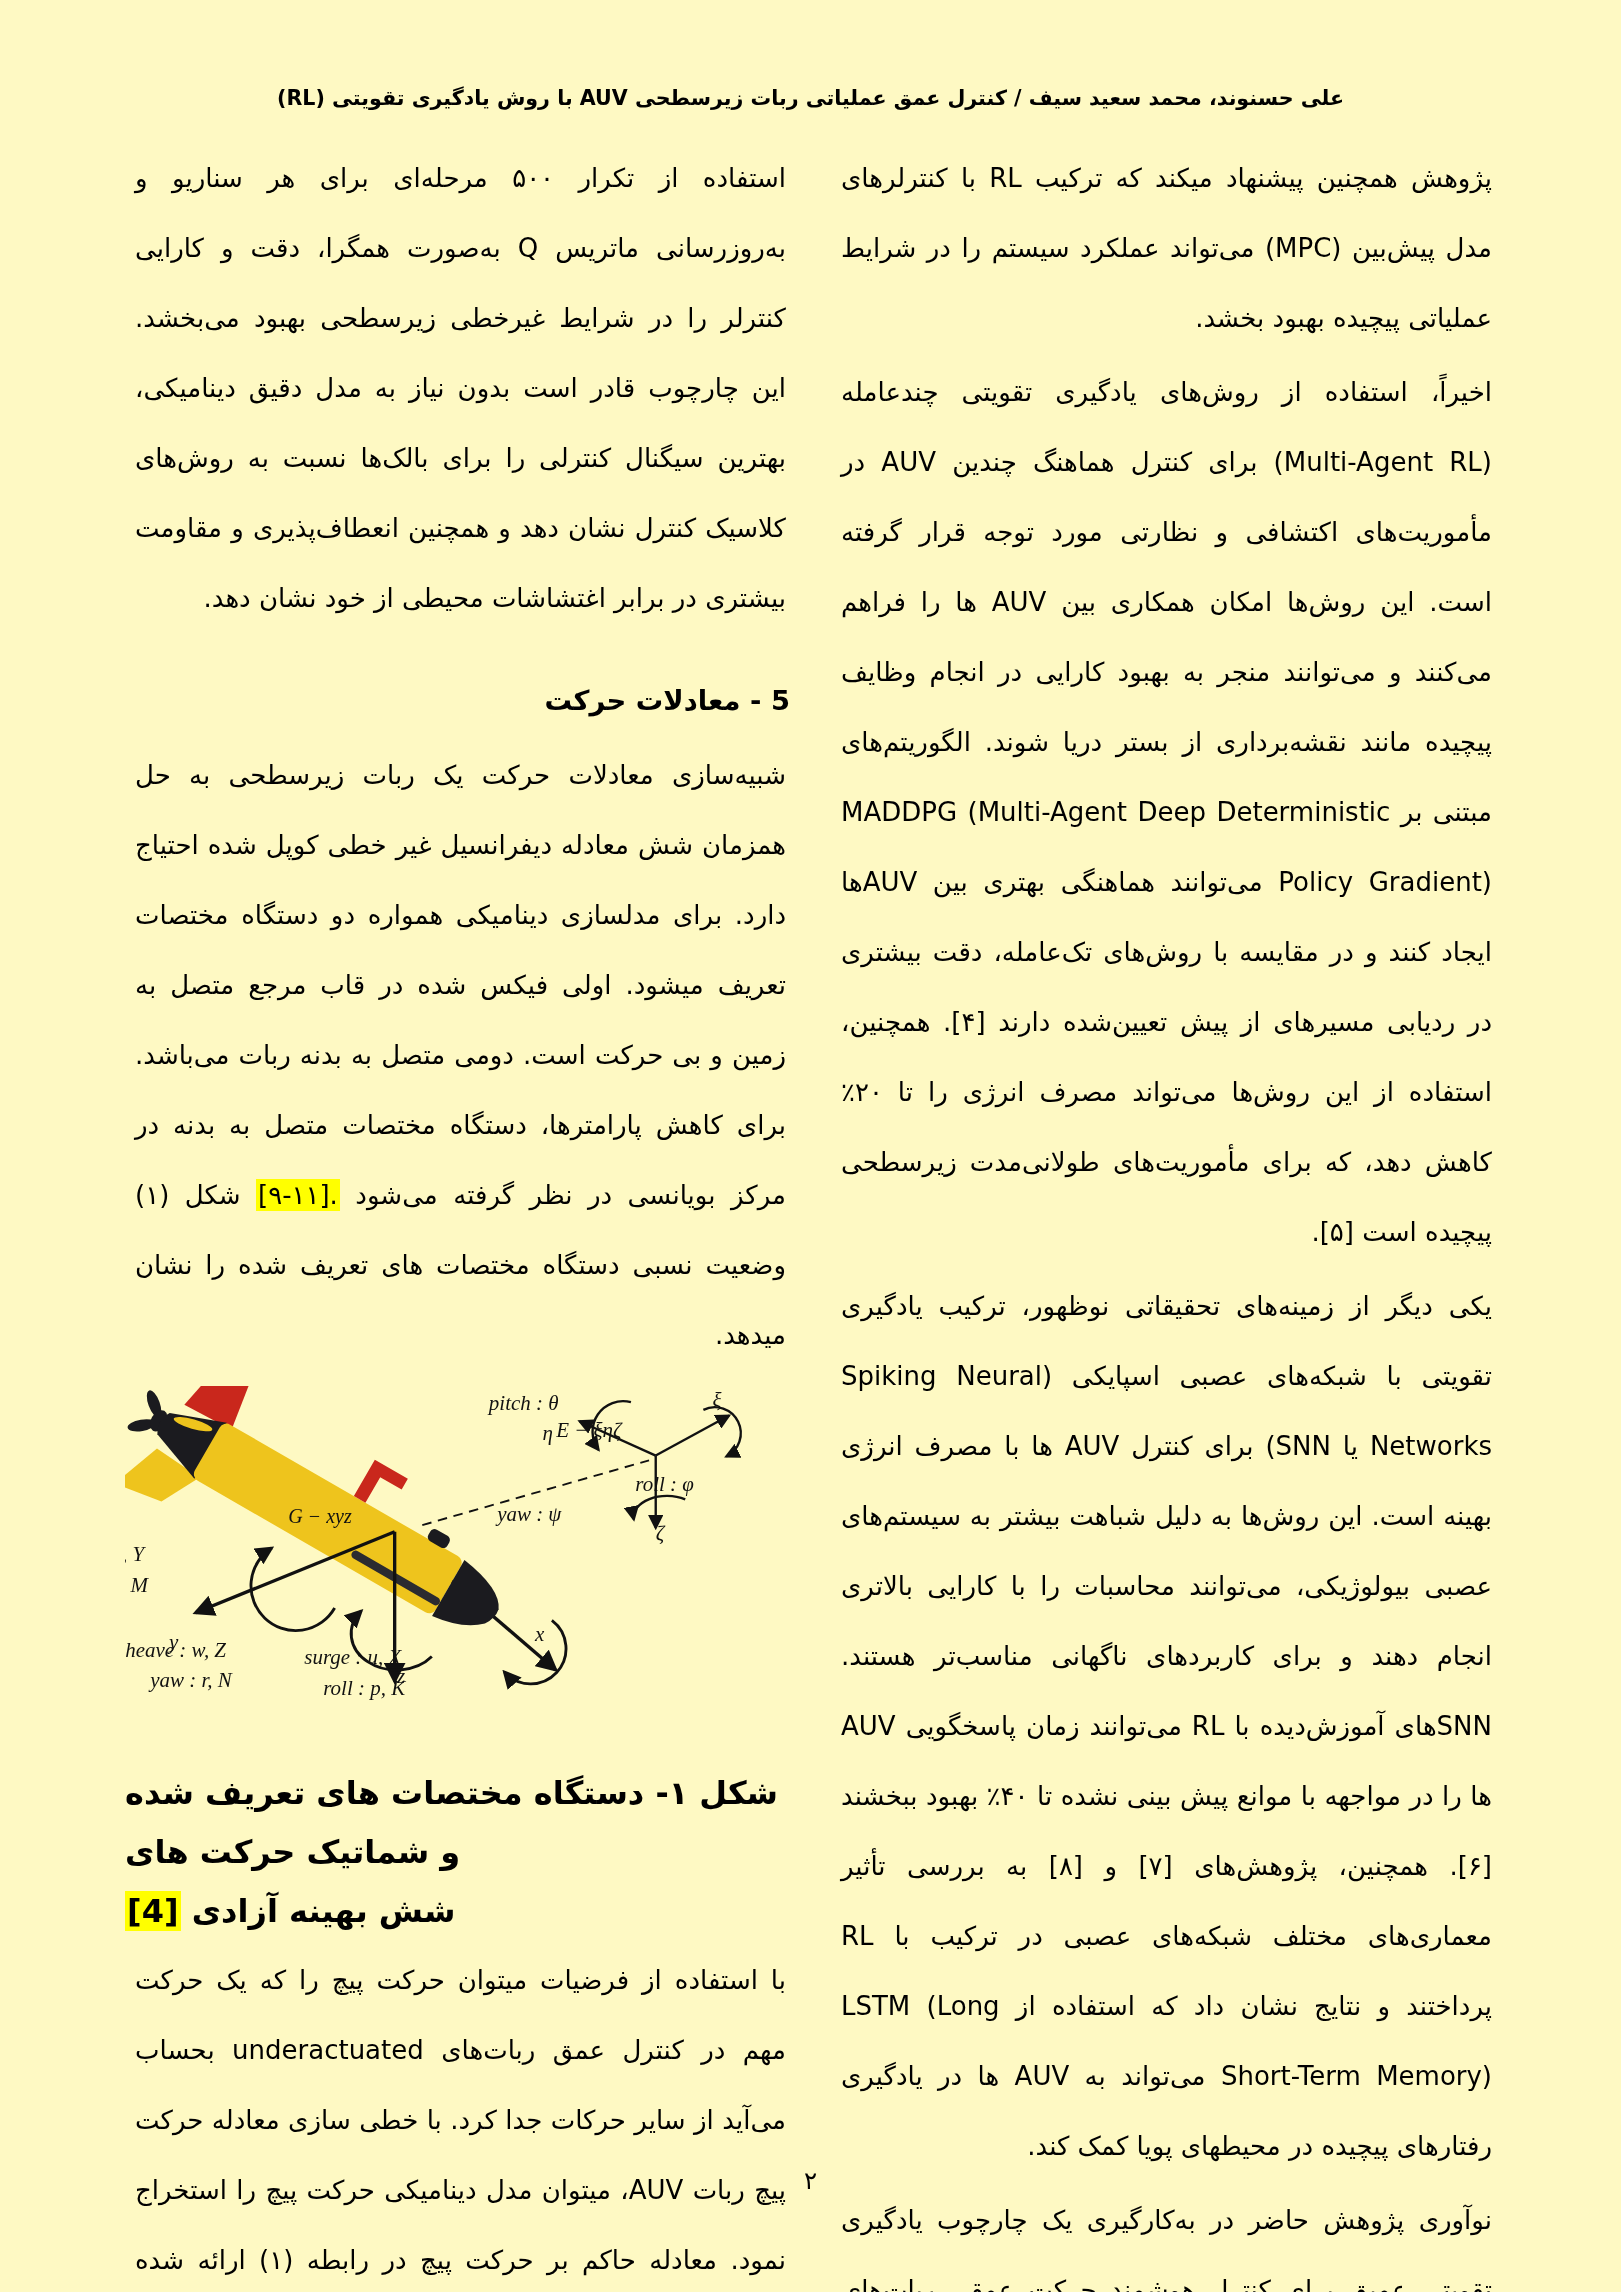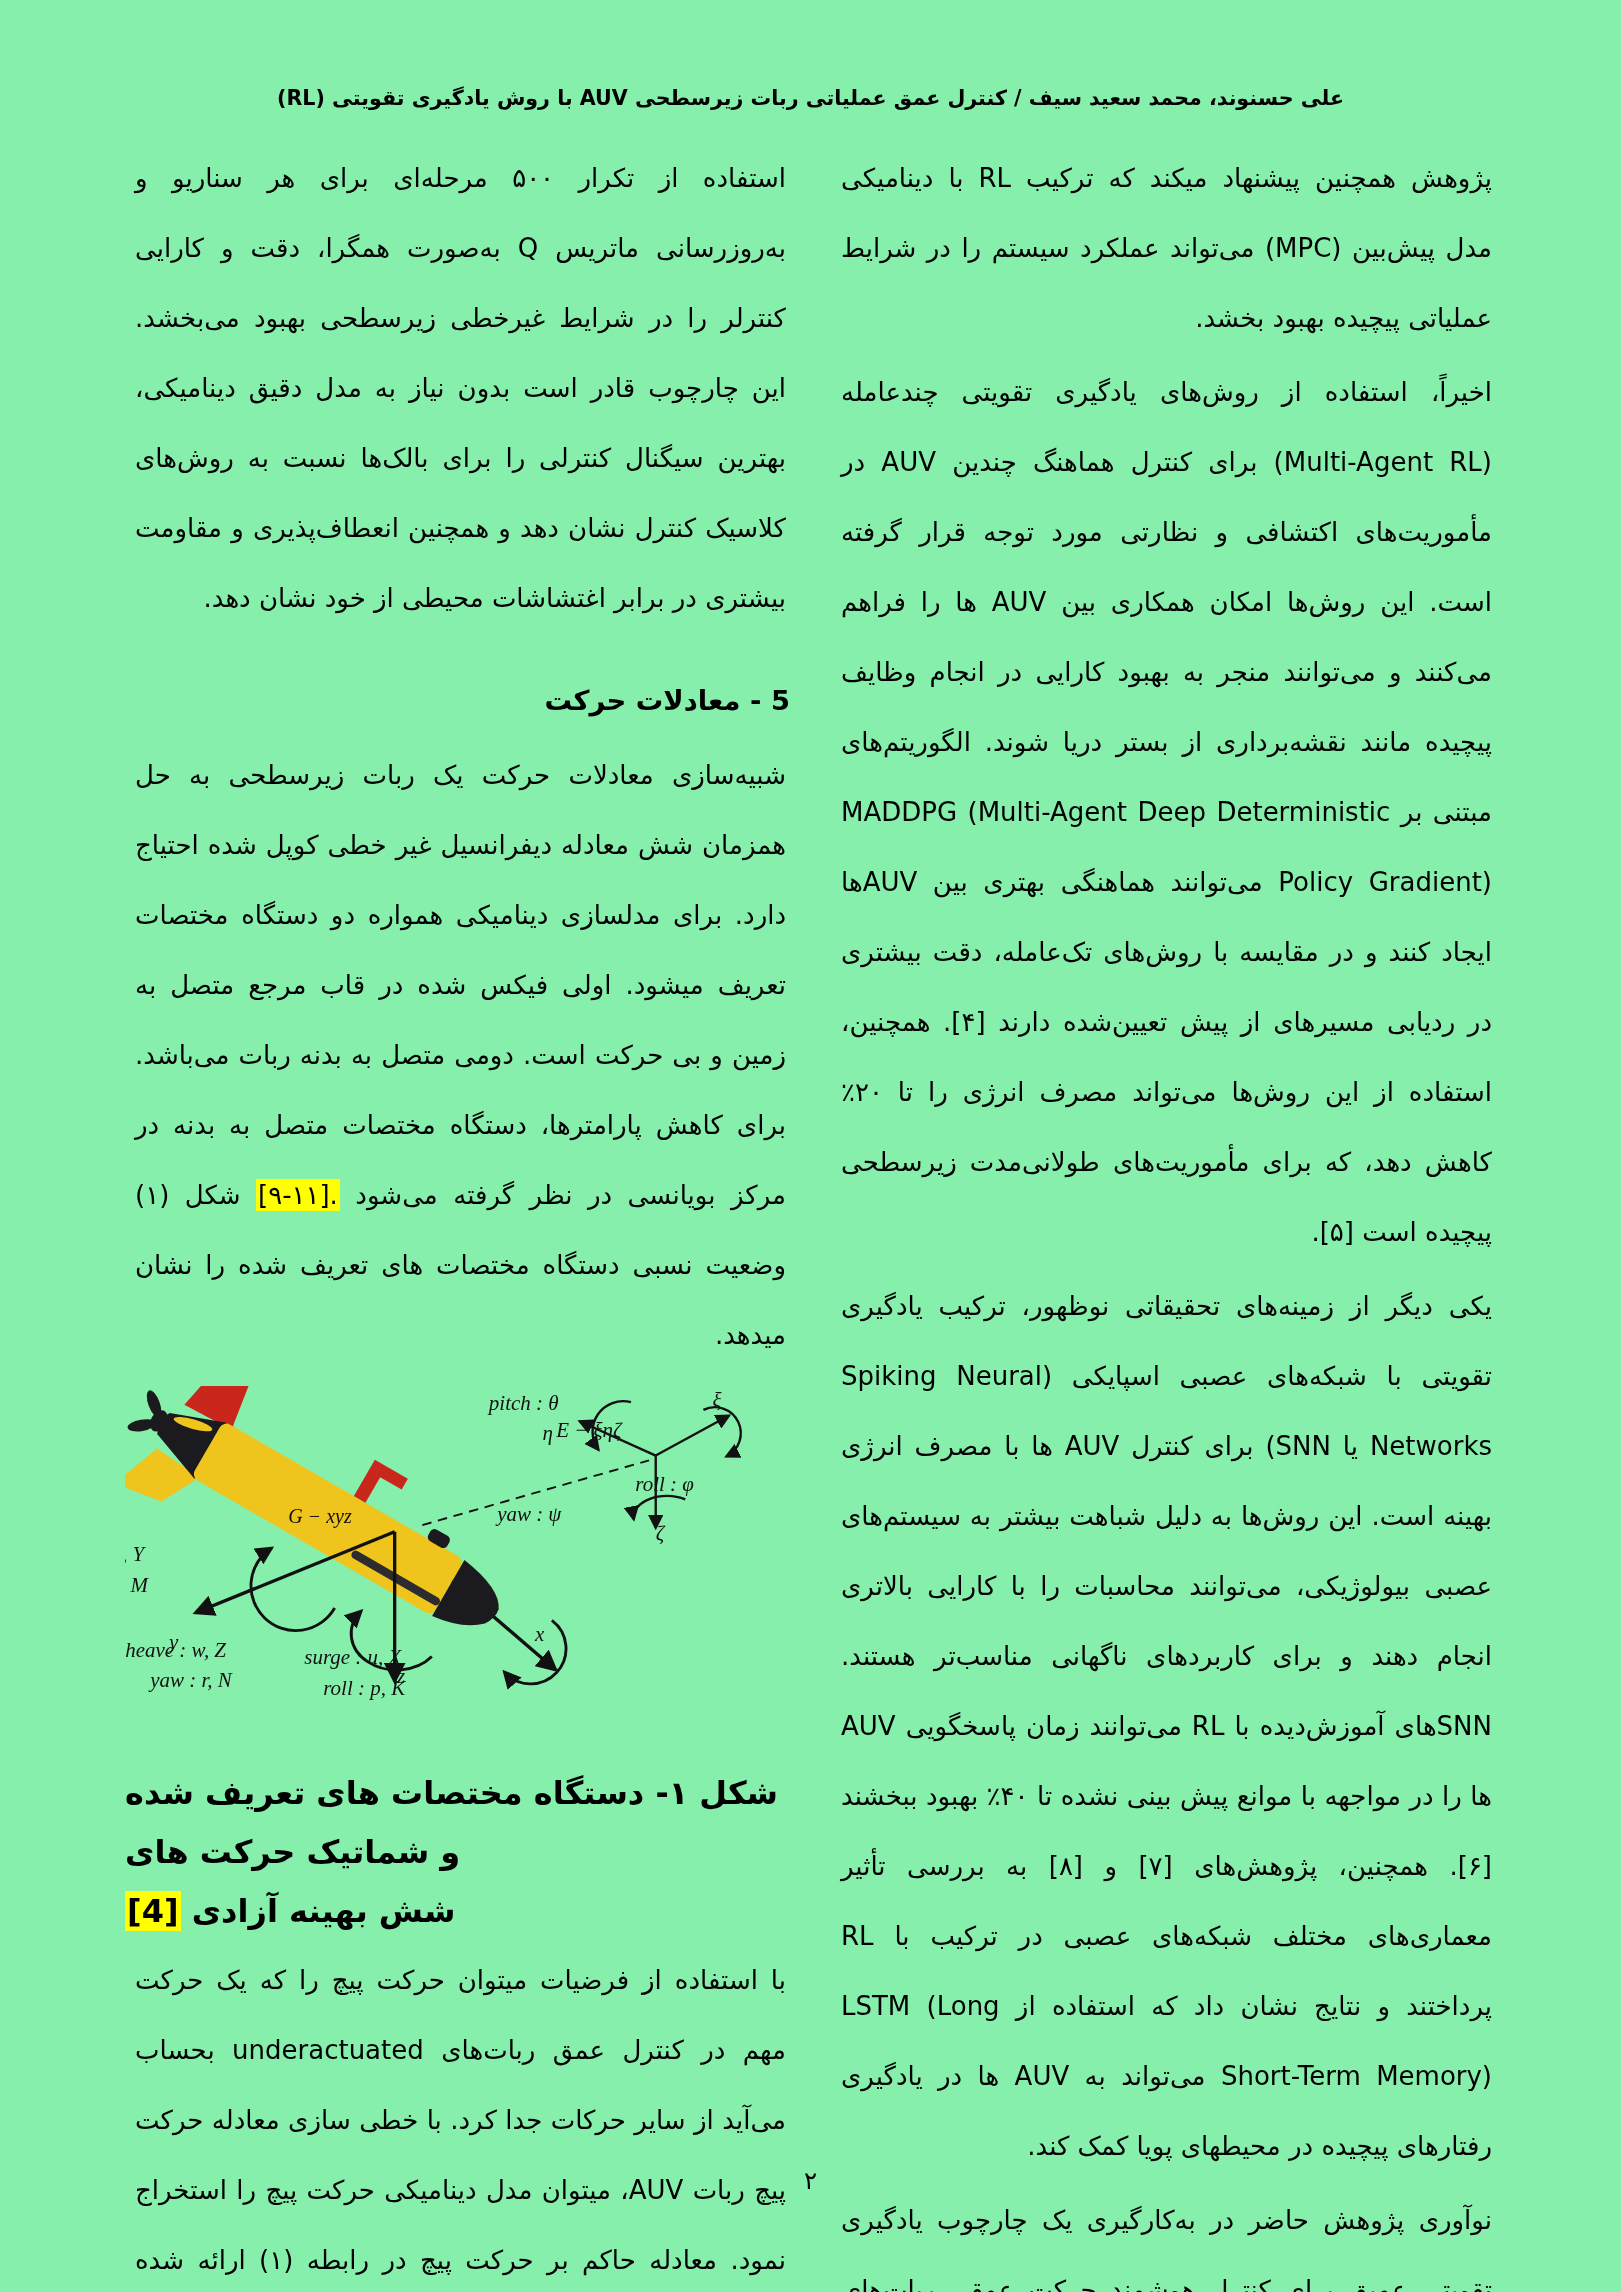--- a/index.html
+++ b/index.html
@@ -1,16 +1,16 @@
 <!DOCTYPE html>
 <html lang="fa"><head>
 <meta charset="utf-8">
 <style>
   html,body{margin:0;padding:0;background:#888;}
-  .page{position:relative;width:1621px;height:2293px;background:#86efac;overflow:hidden;
+  .page{position:relative;width:1621px;height:2293px;background:#fef9c3;overflow:hidden;
         font-family:"DejaVu Sans","Liberation Sans",sans-serif;color:#000;}
   .header{margin-top:86px;text-align:center;font-size:20.6px;font-weight:bold;direction:rtl;}
   .columns{display:flex;direction:rtl;gap:47px;margin:29px 125px 0 131px;}
   .col{width:50%;font-size:26px;line-height:70px;text-align:justify;direction:rtl;}
   .col p{margin:4px;}
   .section-heading{font-size:27.4px;font-weight:bold;margin:33px 0 2px 0;line-height:70px;}
   .hl{background:#ffff00;padding:1px 2px;}
   .ref-ltr{direction:ltr;unicode-bidi:isolate;}
   figure{margin:15.7px -13.7px 0 -5.9px;text-align:left;}
   figcaption{font-weight:bold;font-size:32px;line-height:59px;margin-top:9.8px;direction:rtl;}
@@ -22,21 +22,21 @@
 
 <div class="page">
 
   <div class="header">
     <span>علی حسنوند، محمد سعید سیف / کنترل عمق عملیاتی ربات زیرسطحی AUV با روش یادگیری تقویتی (RL)</span>
   </div>
 
   <div class="columns">
 
     <div class="col">
-      <p>پژوهش همچنین پیشنهاد میکند که ترکیب RL با دینامیکی مدل پیش‌بین (MPC) می‌تواند عملکرد سیستم را در شرایط عملیاتی پیچیده بهبود بخشد.</p>
+      <p>پژوهش همچنین پیشنهاد میکند که ترکیب RL با کنترلرهای مدل پیش‌بین (MPC) می‌تواند عملکرد سیستم را در شرایط عملیاتی پیچیده بهبود بخشد.</p>
       <p>اخیراً، استفاده از روش‌های یادگیری تقویتی چندعامله (Multi-Agent RL) برای کنترل هماهنگ چندین AUV در مأموریت‌های اکتشافی و نظارتی مورد توجه قرار گرفته است. این روش‌ها امکان همکاری بین AUV ها را فراهم می‌کنند و می‌توانند منجر به بهبود کارایی در انجام وظایف پیچیده مانند نقشه‌برداری از بستر دریا شوند. الگوریتم‌های مبتنی بر MADDPG (Multi-Agent Deep Deterministic Policy Gradient) می‌توانند هماهنگی بهتری بین AUVها ایجاد کنند  و در مقایسه با روش‌های تک‌عامله، دقت بیشتری در ردیابی مسیرهای از پیش تعیین‌شده دارند [۴]. همچنین، استفاده از این روش‌ها می‌تواند مصرف انرژی را تا ۲۰٪ کاهش دهد، که برای مأموریت‌های طولانی‌مدت زیرسطحی پیچیده است [۵].</p>
       <p>یکی دیگر از زمینه‌های تحقیقاتی نوظهور، ترکیب یادگیری تقویتی با شبکه‌های عصبی اسپایکی (Spiking Neural Networks یا SNN) برای کنترل AUV ها با مصرف انرژی بهینه است. این روش‌ها به دلیل شباهت بیشتر به سیستم‌های عصبی بیولوژیکی، می‌توانند محاسبات را با کارایی بالاتری انجام دهند و برای کاربردهای ناگهانی مناسب‌تر هستند. SNNهای آموزش‌دیده با RL می‌توانند زمان پاسخگویی AUV ها را در مواجهه با موانع پیش بینی نشده تا ۴۰٪ بهبود ببخشند [۶]. همچنین، پژوهش‌های [۷] و [۸] به بررسی تأثیر معماری‌های مختلف شبکه‌های عصبی در ترکیب با RL پرداختند و نتایج نشان داد که استفاده از LSTM (Long Short-Term Memory) می‌تواند به AUV ها در یادگیری رفتارهای پیچیده در محیطهای پویا کمک کند.</p>
       <p>نوآوری پژوهش حاضر در به‌کارگیری یک چارچوب یادگیری تقویتی عمیق برای کنترل هوشمند حرکت عمقی ربات‌های زیرسطحی (AUV) با استفاده از سطوح کنترلی است. در این روش، با ترکیب مدل دینامیکی خطی‌شده حرکت پیچ و الگوریتم Q-Learning پیشرفته، سیاست بهینه کنترل به‌صورت خودکار و مبتنی بر داده‌های محیطی یادگیری می‌شود. طراحی یک مکانیسم پاداش تطبیقی که نه‌تنها خطای عمق، بلکه مصرف انرژی و پایداری دینامیکی را نیز به‌صورت همزمان بهینه‌سازی می‌کند میتواند کمک شایانی به سیستم کنترل این دسته ربات ها داشته باشد. همچنین،</p>
     </div>
 
     <div class="col">
       <p>استفاده از تکرار ۵۰۰ مرحله‌ای برای هر سناریو و به‌روزرسانی ماتریس Q به‌صورت همگرا، دقت و کارایی کنترلر را در شرایط غیرخطی زیرسطحی بهبود می‌بخشد. این چارچوب قادر است بدون نیاز به مدل دقیق دینامیکی، بهترین سیگنال کنترلی را برای بالک‌ها نسبت به روش‌های کلاسیک کنترل نشان دهد و همچنین انعطاف‌پذیری و مقاومت بیشتری در برابر اغتشاشات محیطی از خود نشان دهد.</p>
 
       <div class="section-heading">5 - معادلات حرکت</div>
 

